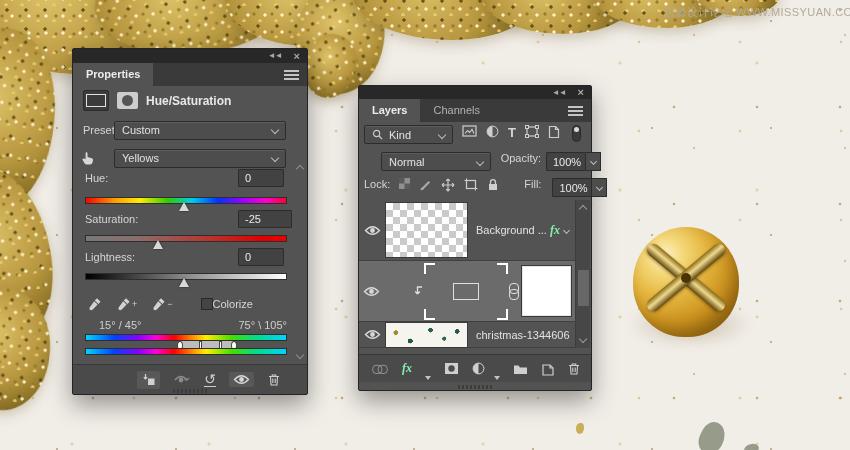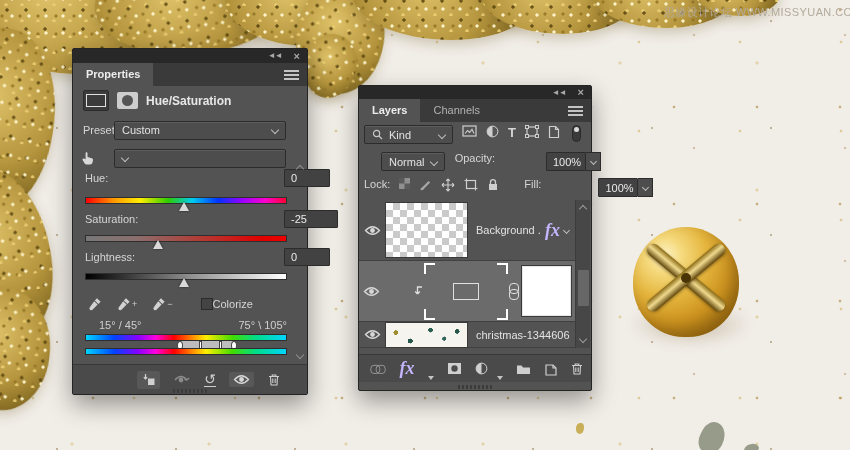--- a/index.html
+++ b/index.html
@@ -51,21 +51,21 @@
   .tab.active { background:#535353; color:#ececec; font-weight:bold; }
   .hamburger { position:absolute; right:8px; top:7px; width:15px; height:10px;
     background:repeating-linear-gradient(#c4c4c4 0 1.6px, transparent 1.6px 4.1px); }
   .chev { width:6px; height:6px; border-right:1.6px solid #bdbdbd; border-bottom:1.6px solid #bdbdbd;
     transform:rotate(45deg); display:inline-block; }
   .chev.up { transform:rotate(-135deg); }
   .select { background:#4d4d4d; border:1px solid #2c2c2c; box-shadow:inset 0 1px 0 rgba(255,255,255,.09);
     border-radius:2px; display:flex; align-items:center; padding:0 7px; gap:6px; height:19px; }
   .select .lbl { flex:1; color:#e2e2e2; }
   .valbox { background:#424242; border:1px solid #2c2c2c; border-radius:1px; height:18px;
-    display:flex; align-items:center; padding:0 6px; color:#eaeaea;margin-left:46px; }
+    display:flex; align-items:center; padding:0 6px; color:#eaeaea; }
   .caretcell { width:15px; height:19px; background:#4d4d4d; border:1px solid #2c2c2c; border-left:none;
     display:flex; align-items:center; justify-content:center; }
   .icon { display:inline-flex; align-items:center; justify-content:center; }
   svg { display:block; }
 
   
   .props { left:72px; top:48px; width:236px; height:347px; }
   .props .content { position:absolute; left:0; top:37px; width:234px; height:280px; }
   .p-row { position:absolute; display:flex; align-items:center; }
   .adj-tile { width:26px; height:21px; background:#3b3b3b; border:1px solid #2c2c2c; border-radius:2px;
@@ -105,21 +105,21 @@
   .toggle::after { content:""; position:absolute; left:1px; top:1px; width:5px; height:5px; border-radius:50%; background:#d9d9d9; }
   .llist { position:absolute; left:0; top:114px; width:218px; height:148px; background:#4e4e4e; overflow:hidden; }
   .lrow { position:relative; height:61px; border-bottom:1px solid #404040; background:#535353; display:flex; align-items:center; }
   .lrow.sel { background:#6b6b6b; }
   .eyecol { width:26px; display:flex; justify-content:center; }
   .thumb-check { width:83px; height:56px; border:1px solid #3a3a3a; background-color:#fff;
     background-image:linear-gradient(45deg,#cacaca 25%,transparent 25% 75%,#cacaca 75%),
                      linear-gradient(45deg,#cacaca 25%,transparent 25% 75%,#cacaca 75%);
     background-position:0 0,7px 7px; background-size:14px 14px; }
   .lname { flex:1; margin-left:8px; color:#e3e3e3; white-space:nowrap; overflow:hidden; }
-  .fxbadge { font-style:italic; font-weight:bold; color:#c4b5fd; font-family:"Liberation Serif", serif; font-size:18px; margin:8px 4px; }
+  .fxbadge { font-style:italic; font-weight:bold; color:#86efac; font-family:"Liberation Serif", serif; font-size:12px; margin:8px 4px; }
   .brackets { position:relative; width:85px; height:57px; display:flex; align-items:center; justify-content:center; }
   .brackets i { position:absolute; width:11px; height:11px; border:0 solid #fff; }
   .brackets i.tl { left:0; top:0; border-left-width:2px; border-top-width:2px; }
   .brackets i.tr { right:0; top:0; border-right-width:2px; border-top-width:2px; }
   .brackets i.bl { left:0; bottom:0; border-left-width:2px; border-bottom-width:2px; }
   .brackets i.br { right:0; bottom:0; border-right-width:2px; border-bottom-width:2px; }
   .hsglyph.big { width:26px; height:17px; } .hsglyph.big .top{height:8px;} .hsglyph.big .bot{height:7px;}
   .chain { width:10px; height:17px; position:relative; }
   .chain::before,.chain::after { content:""; position:absolute; left:1px; width:8px; height:9px; border:1.6px solid #e0e0e0; border-radius:4px; }
   .chain::before { top:0; } .chain::after { bottom:0; }
@@ -192,20 +192,21 @@
         </div>
       </div>
 
       <div class="p-row" style="left:8px;top:64px;width:214px;">
         <span class="icon">
           <svg width="16" height="16" viewBox="0 0 16 16">
               <path d="M6.2 14.5c-1.2 0-2.2-.6-2.8-1.6L1.6 10c-.5-.9.4-1.9 1.4-1.5l1.6.7V3.4c0-1.4 1.9-1.4 1.9 0V7l4.3 1.2c.9.3 1.4 1.2 1.2 2.1l-.6 2.5c-.3 1-1.2 1.7-2.2 1.7z" fill="#d8d8d8"></path>
             </svg>
         </span>
         <div class="select" style="position:absolute;left:33px;width:172px;">
+          <span class="lbl">Yellows</span>
           <span class="chev"></span>
         </div>
       </div>
 
       <div class="p-row" style="left:12px;top:86px;width:210px;">
         <span>Hue:</span>
         <div class="valbox" style="position:absolute;left:153px;width:46px;">
             <span>0</span>
           </div>
       </div>

